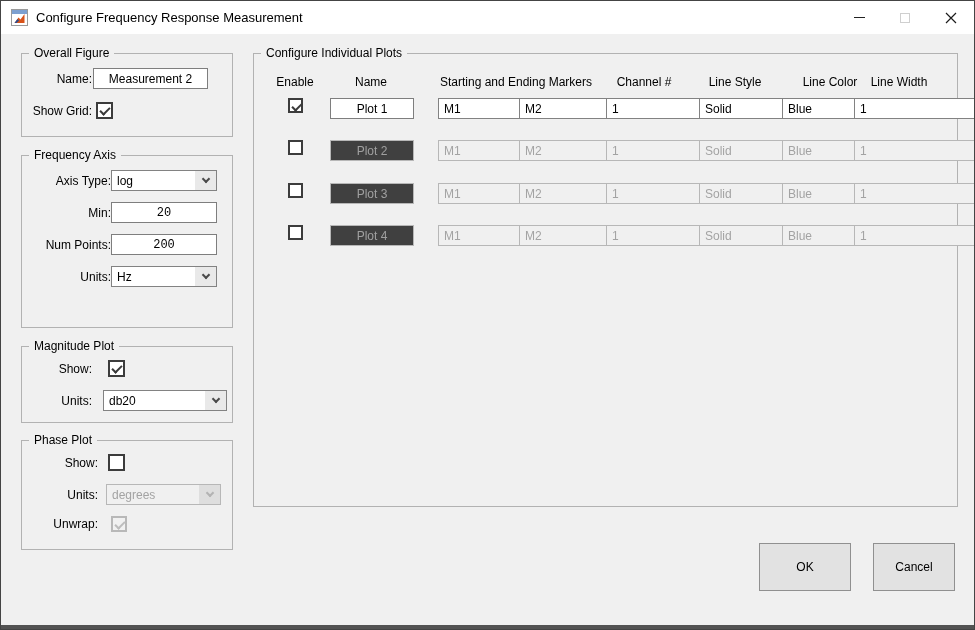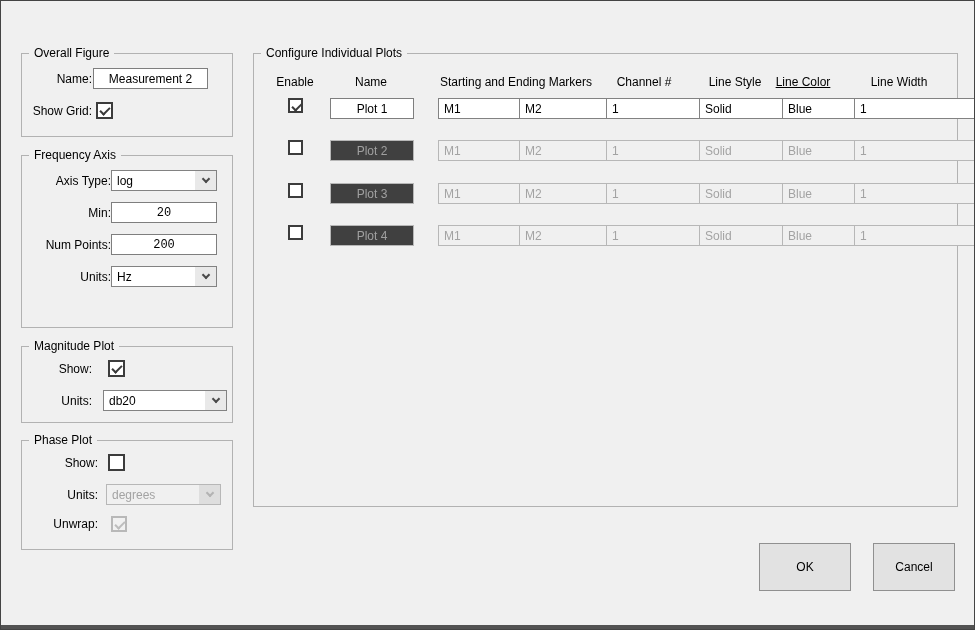--- a/index.html
+++ b/index.html
@@ -115,21 +115,21 @@
   .g-phase .cb-unwrap { margin-left: 13px; width: 16px; height: 16px; }
 
   
   .plots-inner { position: absolute; inset: 0; }
   .col-header { position: absolute; top: 21px; transform: translateX(-50%); white-space: nowrap; color: #000; }
   .h-enable  { left: 41px; }
   .h-name    { left: 117px; }
   .h-markers { left: 262px; }
   .h-channel { left: 390px; }
   .h-style   { left: 481px; }
-  .h-color   { left: 549px; text-decoration: underline; }
+  .h-color   { left: 576px; }
   .h-width   { left: 645px; }
 
   .plot-row { position: absolute; left: 0; right: 0; height: 22px; }
   .r1 { top: 44px; } .r2 { top: 86px; } .r3 { top: 129px; } .r4 { top: 171px; }
   .plot-row .cell { position: absolute; top: 0; }
   .c-enable { left: 34px; top: 2px; }
   .c-name   { left: 76px; }
   .c-m1     { left: 184px; width: 75px; }
   .c-m2     { left: 265px; width: 73px; }
   .c-chan   { left: 352px; width: 76px; }
@@ -149,20 +149,44 @@
     cursor: default;
   }
   .btn-ok { left: 758px; top: 509px; width: 92px; }
   .btn-cancel { left: 872px; top: 509px; width: 82px; }
 </style>
 </head>
 <body>
 
 <div class="window">
 
+  <div class="titlebar">
+    <span class="app-icon">
+      <svg width="17" height="17" viewBox="0 0 17 17">
+        <rect x="0.5" y="0.5" width="16" height="16" fill="#ffffff" stroke="#9a9a9a"></rect>
+        <rect x="1" y="1" width="15" height="4" fill="#7da0d0"></rect>
+        <path d="M3.5 14 L7.5 8.5 L9.5 10.5 L13.5 5 L13.5 14 Z" fill="#d95319"></path>
+        <path d="M3.5 14 L6.5 10 L8 11.8 L5.5 14 Z" fill="#2b4d8f"></path>
+      </svg>
+    </span>
+    <span class="title-text">Configure Frequency Response Measurement</span>
+    <div class="win-controls">
+      <div class="win-btn">
+          <span class="glyph-min"></span>
+        </div>
+      <div class="win-btn">
+          <span class="glyph-max"></span>
+        </div>
+      <div class="win-btn">
+        <svg width="12" height="12" viewBox="0 0 12 12">
+            <path d="M1 1 L11 11 M11 1 L1 11" stroke="#1c1c1c" stroke-width="1.2" fill="none"></path>
+          </svg>
+      </div>
+    </div>
+  </div>
 
   <div class="dialog-body">
 
     <div class="group g-overall">
       <span class="group-legend">Overall Figure</span>
       <div class="inner">
         <div class="form-row row-name">
           <span class="lbl">Name:</span>
           <input class="ti name-input" type="text" value="Measurement 2" style="">
         </div>

